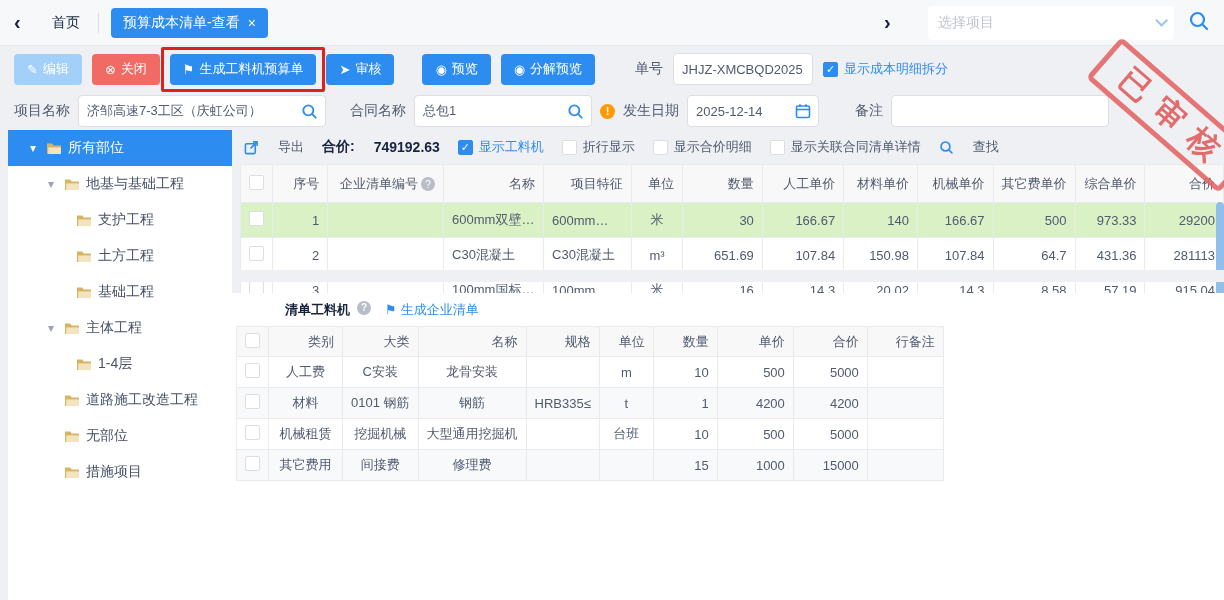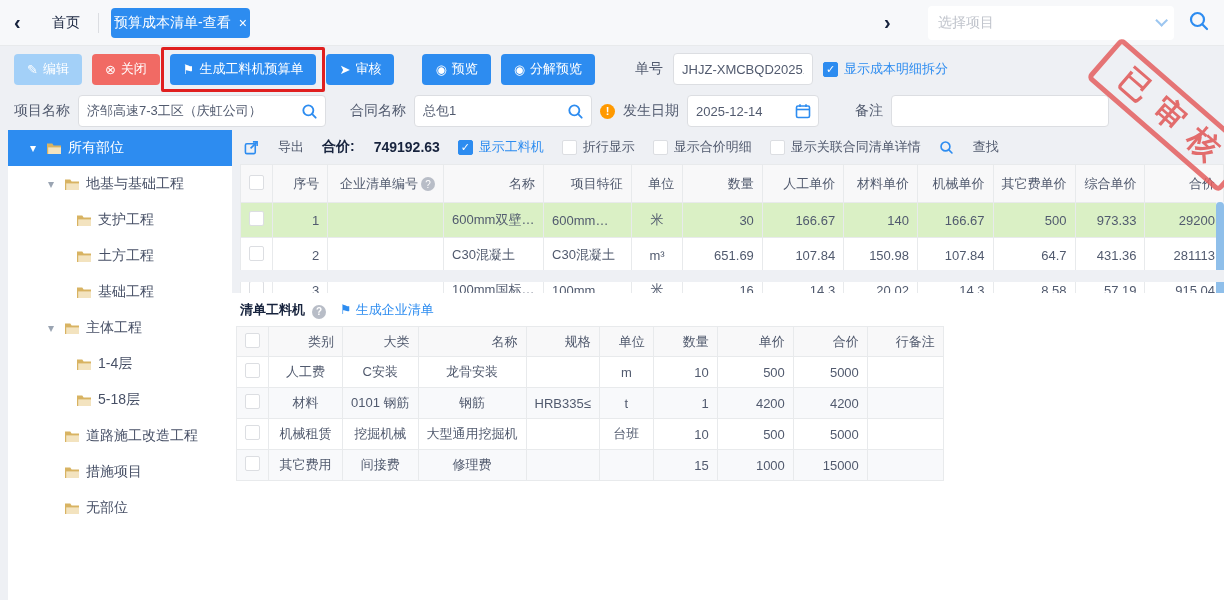--- a/index.html
+++ b/index.html
@@ -8,21 +8,21 @@
     font-family:"Liberation Sans","DejaVu Sans",sans-serif;
     font-size:13px; color:#515a6e; background:#eef0f4; position:relative;
   }
   
   .topbar { height:46px; background:#f7f8fa; border-bottom:1px solid #e8eaec;
     display:flex; align-items:center; padding:0 14px; }
   .nav-chevron { font-size:20px; font-weight:bold; color:#17233d; width:24px; cursor:pointer; }
   .home-tab { font-size:14px; color:#17233d; padding:0 18px 0 14px; cursor:pointer; }
   .tab-sep { width:1px; height:20px; background:#dcdee2; margin-right:12px; }
   .active-tab { background:#2d8cf0; color:#fff; font-size:14px; border-radius:4px;
-    height:30px; display:flex; align-items:center; padding:0 3px; gap:8px; cursor:pointer; }
+    height:30px; display:flex; align-items:center; padding:0 12px; gap:8px; cursor:pointer; }
   .active-tab .close-x { font-size:14px; cursor:pointer; }
   .topbar-right { margin-left:auto; display:flex; align-items:center; gap:14px; }
   .fwd { margin-right:6px; }
   .project-select { width:246px; height:34px; background:#fff; border-radius:4px;
     display:flex; align-items:center; padding:0 10px; cursor:pointer; }
   .project-select .ph { color:#c0c4cc; font-size:14px; }
   .sel-arrow { margin-left:auto; width:9px; height:9px; border-right:2px solid #9cc6f0;
     border-bottom:2px solid #9cc6f0; transform:rotate(45deg) translateY(-3px); }
   .mag { display:inline-block; }
   
@@ -85,21 +85,21 @@
   .main-table tr.hl td { background:#daf0c5; }
   .al-l{text-align:left;} .al-r{text-align:right;} .al-c{text-align:center;}
   .vscroll { position:absolute; top:38px; right:0; bottom:0; width:8px; background:#eef4fb; }
   .vscroll .thumb { position:absolute; top:0; left:0; right:0; height:100%; background:#8fbfea; border-radius:4px; }
   .hscroll { height:9px; background:#e2eefa; position:relative; }
   .hscroll .thumb { position:absolute; left:0; top:0; bottom:0; width:615px; background:#8fbfea; border-radius:4px; }
   
   .bottom-panel { margin-top:11px; background:#fff; position:absolute; top:282px; left:232px;
     right:0; bottom:0; padding:0 0 0 4px; }
   .bp-head { height:33px; display:flex; align-items:center; gap:14px; padding:0 4px; }
-  .bp-title { font-weight:bold; color:#17233d; display:flex; align-items:flex-end; gap:4px; }
+  .bp-title { font-weight:bold; color:#17233d; display:flex; align-items:flex-start; gap:4px;margin-left:45px; }
   .bp-link { color:#2d8cf0; display:flex; align-items:center; gap:4px; cursor:pointer; }
   .bottom-table th { height:30px; }
   .bottom-table td { height:31px; }
   .bottom-table tr:nth-child(even) td { background:#f8f9fb; }
   .help { width:14px; height:14px; border-radius:50%; background:#b8bdc7; color:#fff;
     font-size:10px; display:inline-flex; align-items:center; justify-content:center;
     vertical-align:middle; margin-left:3px; flex:none; }
   .flag { color:#2d8cf0; font-size:13px; }
   .gap-strip { position:absolute; top:270px; left:232px; right:0; height:12px; background:#eef0f4; }
 </style>
@@ -266,58 +266,49 @@
       </div>
       <div class="tree-item lvl2">
         <span class="folder">
           <svg width="16" height="13" viewBox="0 0 16 13">
             <path d="M1 3.5 L1 12 L15 12 L15 3.5 L7.6 3.5 L6.3 1.4 L1 1.4 Z" fill="#d8b362"></path>
             <path d="M2.2 5.4 L15 5.4 L15 12 L2.2 12 Z" fill="#f3e3bf"></path>
           </svg>
         </span>
         <span>1-4层</span>
       </div>
-      <div class="tree-item lvl2">
-        <span class="folder">
-          <svg width="16" height="13" viewBox="0 0 16 13">
-            <path d="M1 3.5 L1 12 L15 12 L15 3.5 L7.6 3.5 L6.3 1.4 L1 1.4 Z" fill="#d8b362"></path>
-            <path d="M2.2 5.4 L15 5.4 L15 12 L2.2 12 Z" fill="#f3e3bf"></path>
-          </svg>
-        </span>
-        <span>5-18层</span>
-      </div>
       <div class="tree-item lvl1">
         <span class="caret"></span>
         <span class="folder">
           <svg width="16" height="13" viewBox="0 0 16 13">
             <path d="M1 3.5 L1 12 L15 12 L15 3.5 L7.6 3.5 L6.3 1.4 L1 1.4 Z" fill="#d8b362"></path>
             <path d="M2.2 5.4 L15 5.4 L15 12 L2.2 12 Z" fill="#f3e3bf"></path>
           </svg>
         </span>
         <span>道路施工改造工程</span>
       </div>
       <div class="tree-item lvl1">
         <span class="caret"></span>
         <span class="folder">
           <svg width="16" height="13" viewBox="0 0 16 13">
             <path d="M1 3.5 L1 12 L15 12 L15 3.5 L7.6 3.5 L6.3 1.4 L1 1.4 Z" fill="#d8b362"></path>
             <path d="M2.2 5.4 L15 5.4 L15 12 L2.2 12 Z" fill="#f3e3bf"></path>
           </svg>
         </span>
-        <span>措施项目</span>
+        <span>无部位</span>
       </div>
       <div class="tree-item lvl1">
         <span class="caret"></span>
         <span class="folder">
           <svg width="16" height="13" viewBox="0 0 16 13">
             <path d="M1 3.5 L1 12 L15 12 L15 3.5 L7.6 3.5 L6.3 1.4 L1 1.4 Z" fill="#d8b362"></path>
             <path d="M2.2 5.4 L15 5.4 L15 12 L2.2 12 Z" fill="#f3e3bf"></path>
           </svg>
         </span>
-        <span>无部位</span>
+        <span>措施项目</span>
       </div>
     </div>
 
   <div class="main">
     <div class="tbl-toolbar">
       <span class="tt-item">
         <svg width="15" height="15" viewBox="0 0 16 16">
             <rect x="1.5" y="4" width="10.5" height="10.5" rx="1.5" fill="none" stroke="#2d8cf0" stroke-width="1.7"></rect>
             <line x1="7" y1="9" x2="13.5" y2="2.5" stroke="#2d8cf0" stroke-width="1.7"></line>
             <polyline points="9.5,2 14,2 14,6.5" fill="none" stroke="#2d8cf0" stroke-width="1.7"></polyline>

